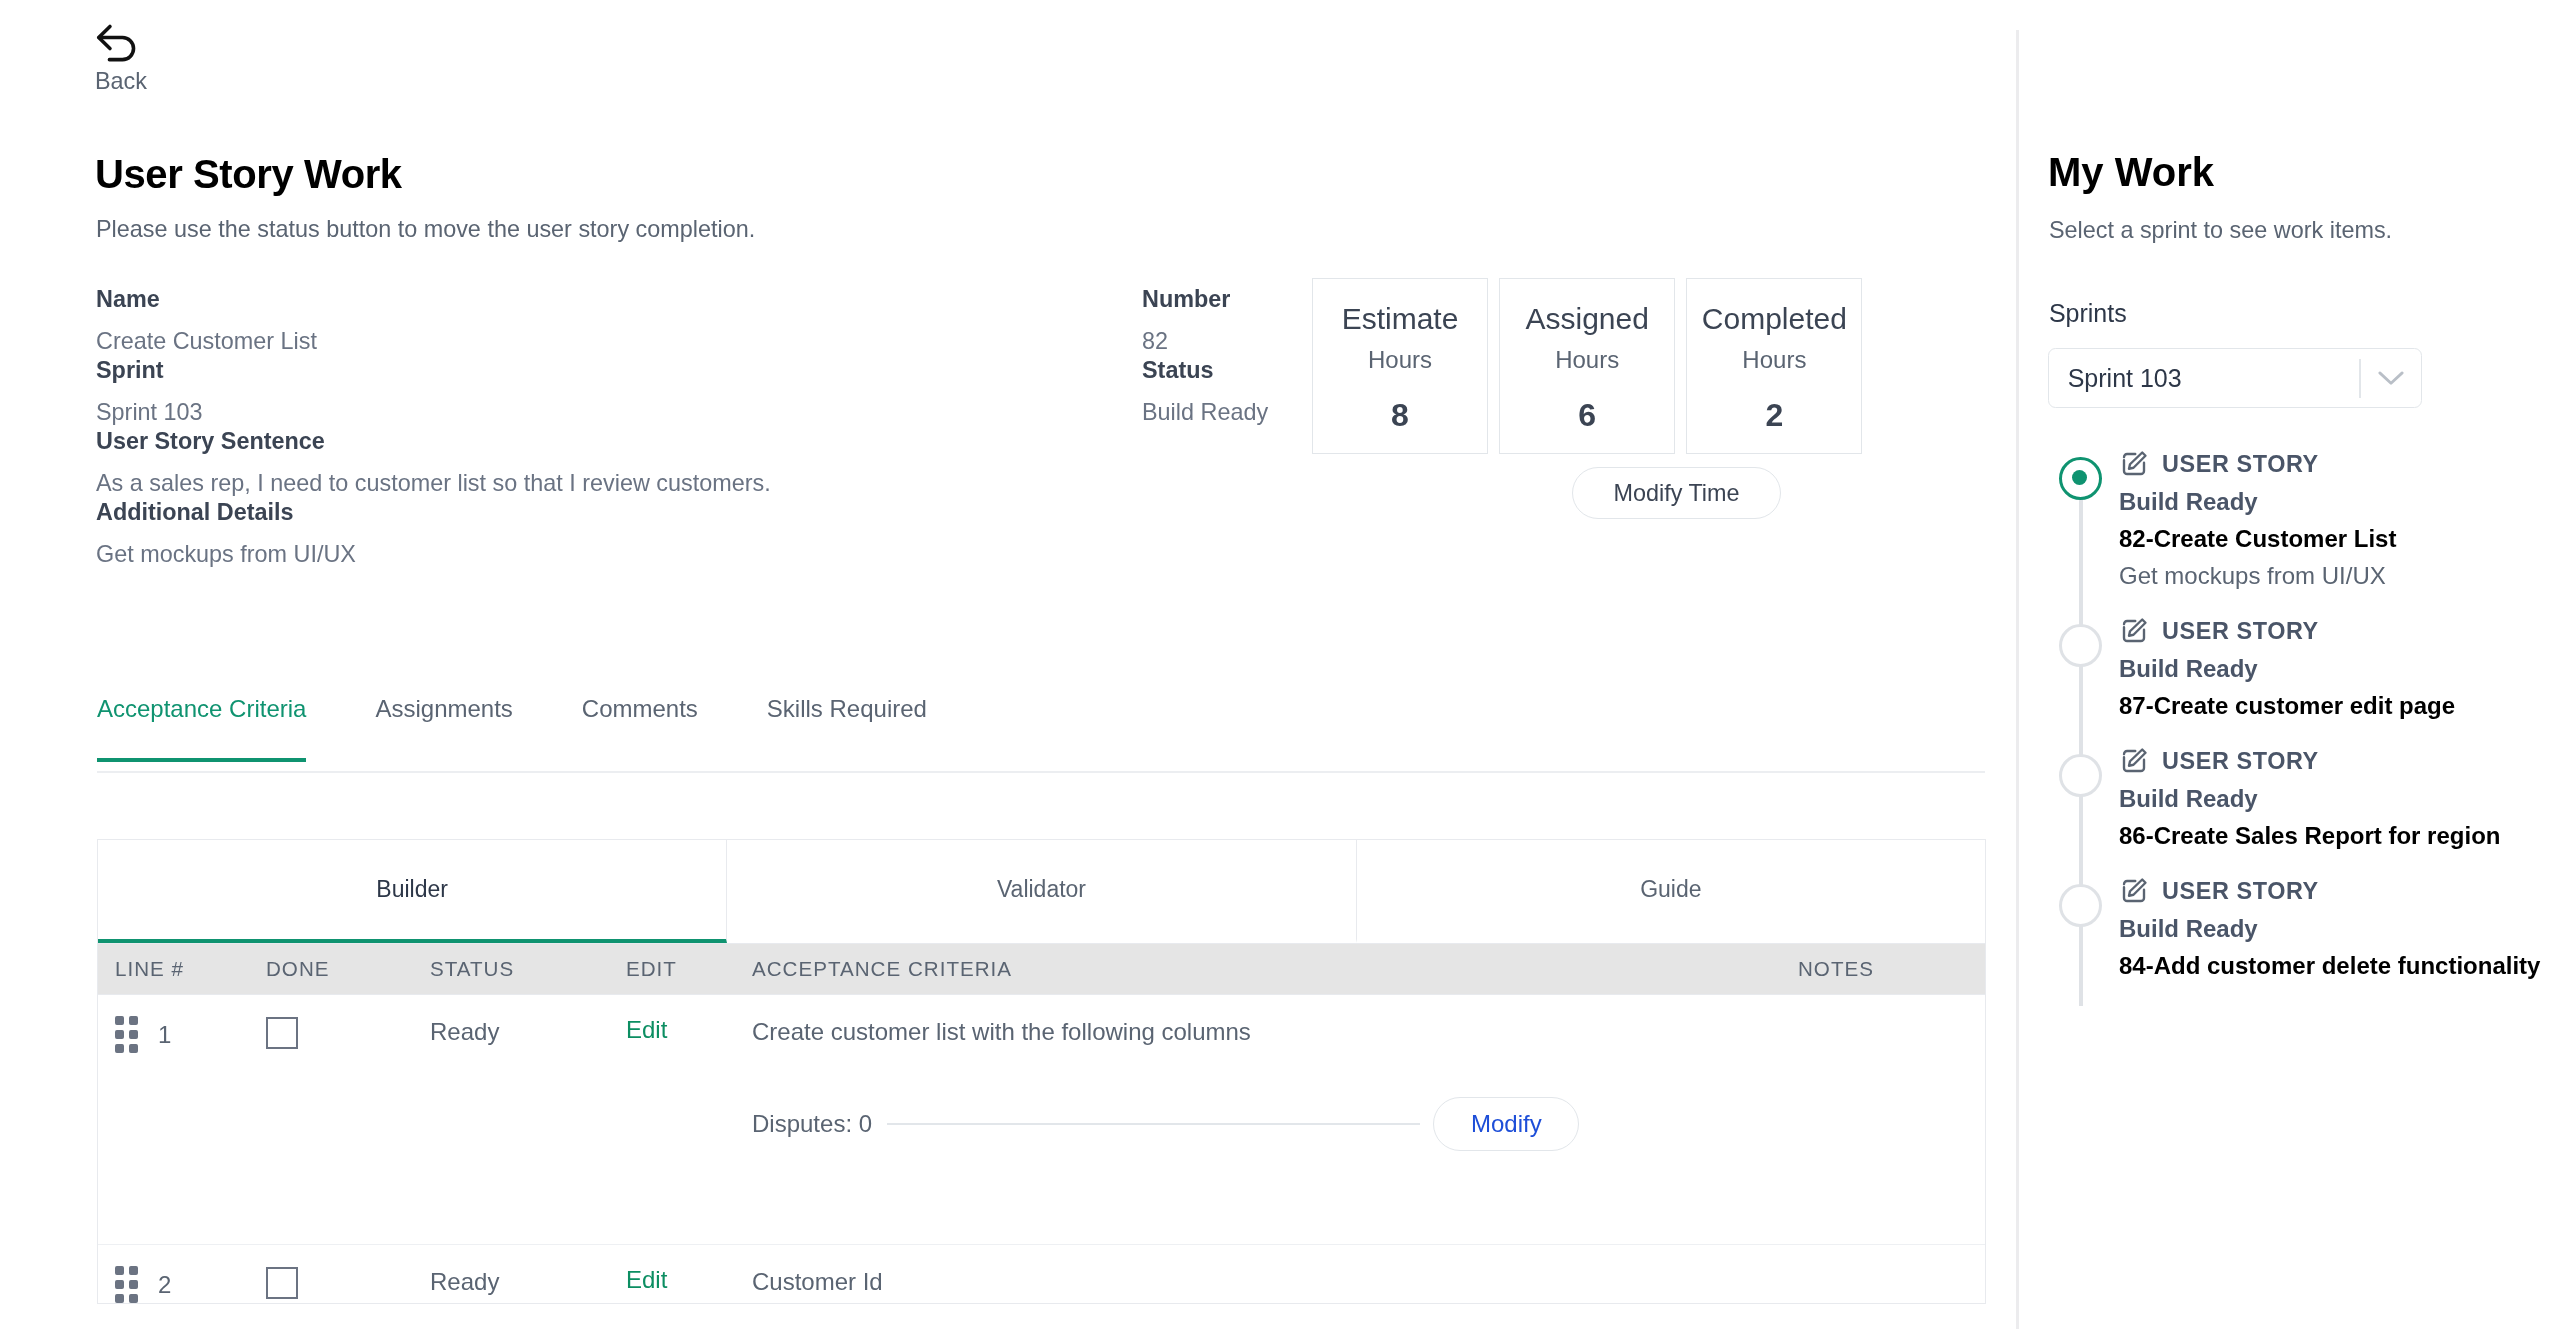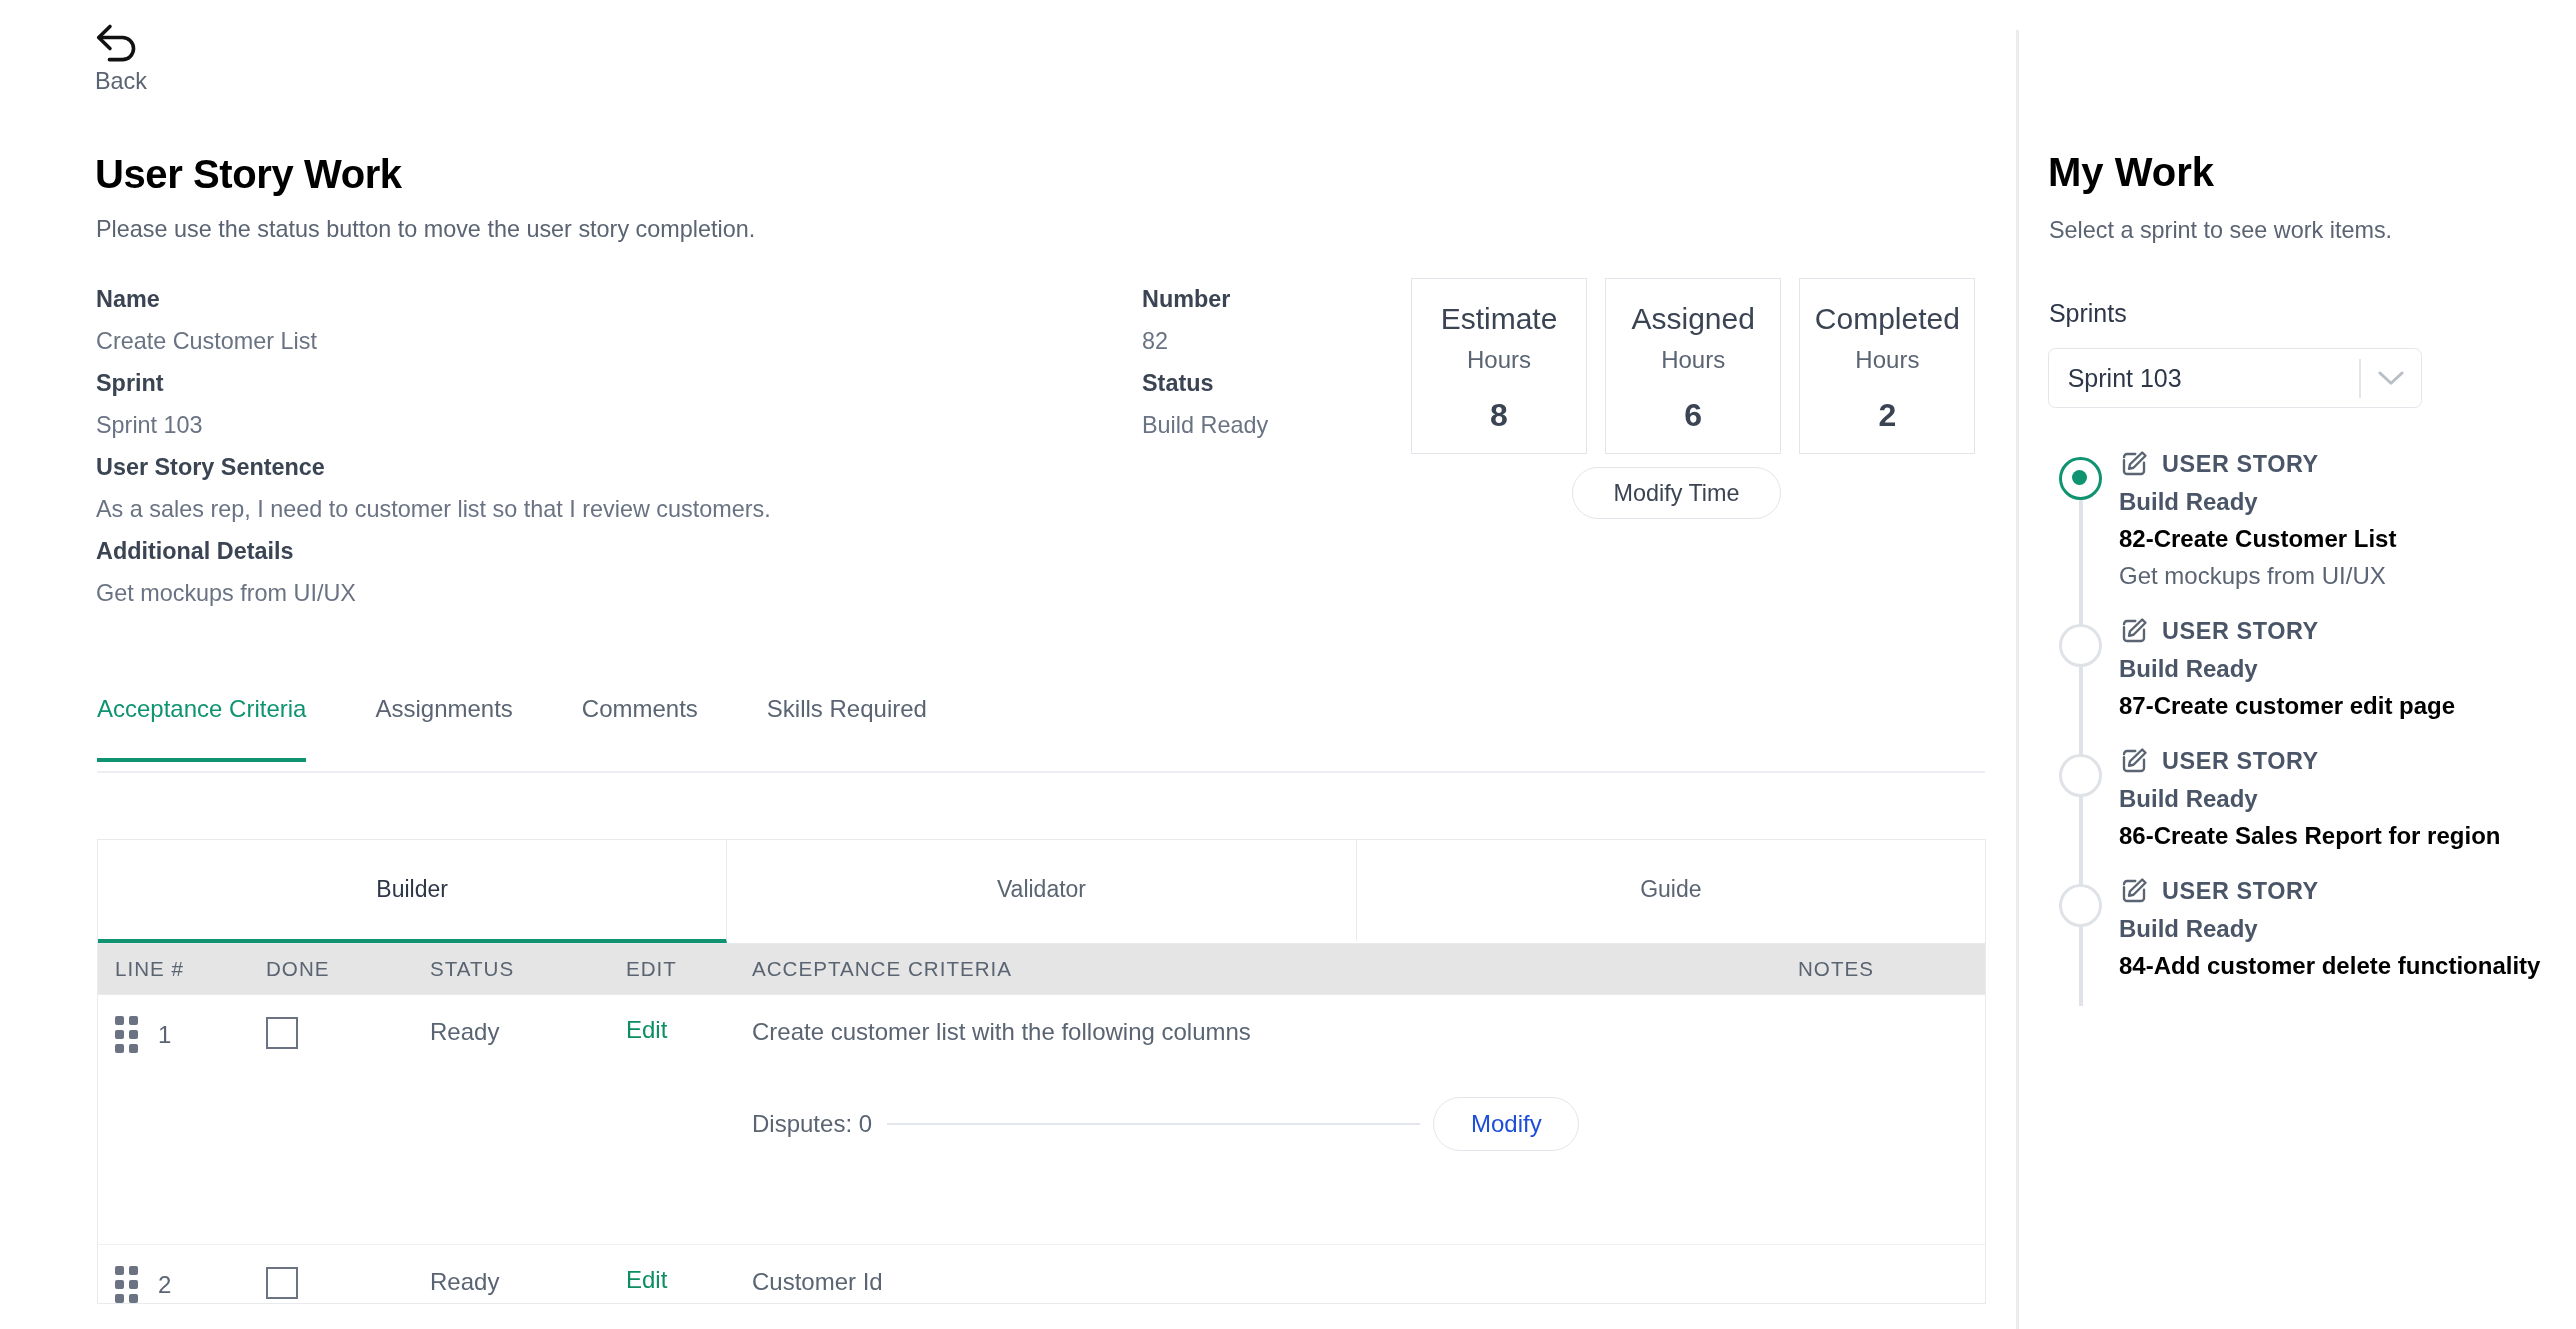--- a/index.html
+++ b/index.html
@@ -34,29 +34,29 @@
     font-size: 40px; font-weight: 700; color: #000; letter-spacing: -0.4px;
     line-height: 49px;
   }
   .page-subtitle {
     position:absolute; left: 96px; top: 214px;
     font-size: 23.4px; color: #5a6472; line-height: 30px;
   }
 
   
   .meta-left { position:absolute; left: 96px; top: 285px; width: 981px; }
-  .meta-label { font-size: 23.4px; font-weight: 700; color: #3b4453; line-height: 29px; margin-top: 13px; }
+  .meta-label { font-size: 23.4px; font-weight: 700; color: #3b4453; line-height: 29px; margin-top: 0; }
   .meta-label:first-child { margin-top: 0; }
   .meta-value { font-size: 23.4px; font-weight: 400; color: #6a7383; line-height: 29px; margin-top: 13px; }
 
   
   .meta-mid { position:absolute; left: 1142px; top: 285px; width: 243px; }
 
   
-  .hour-cards { position:absolute; left: 1411px; top: 278px; display: flex; gap: 7px; }
+  .hour-cards { position:absolute; left: 1312px; top: 278px; display: flex; gap: 0; }
   .hour-card {
     width: 176px; height: 176px;
     border: 1.9px solid #e2e6ea;
     margin-right: 11.2px;
     display:flex; flex-direction: column; align-items:center;
     padding-top: 22.4px; background: #fff;
   }
   .hour-card-title { font-size: 30px; color: #3b4453; font-weight: 400; line-height: 36px; }
   .hour-card-sub { font-size: 24px; color: #5a6472; margin-top: 7.5px; line-height: 30px; }
   .hour-card-val { font-size: 32px; color: #3b4453; font-weight: 700; margin-top: 22.4px; line-height: 36px; }

